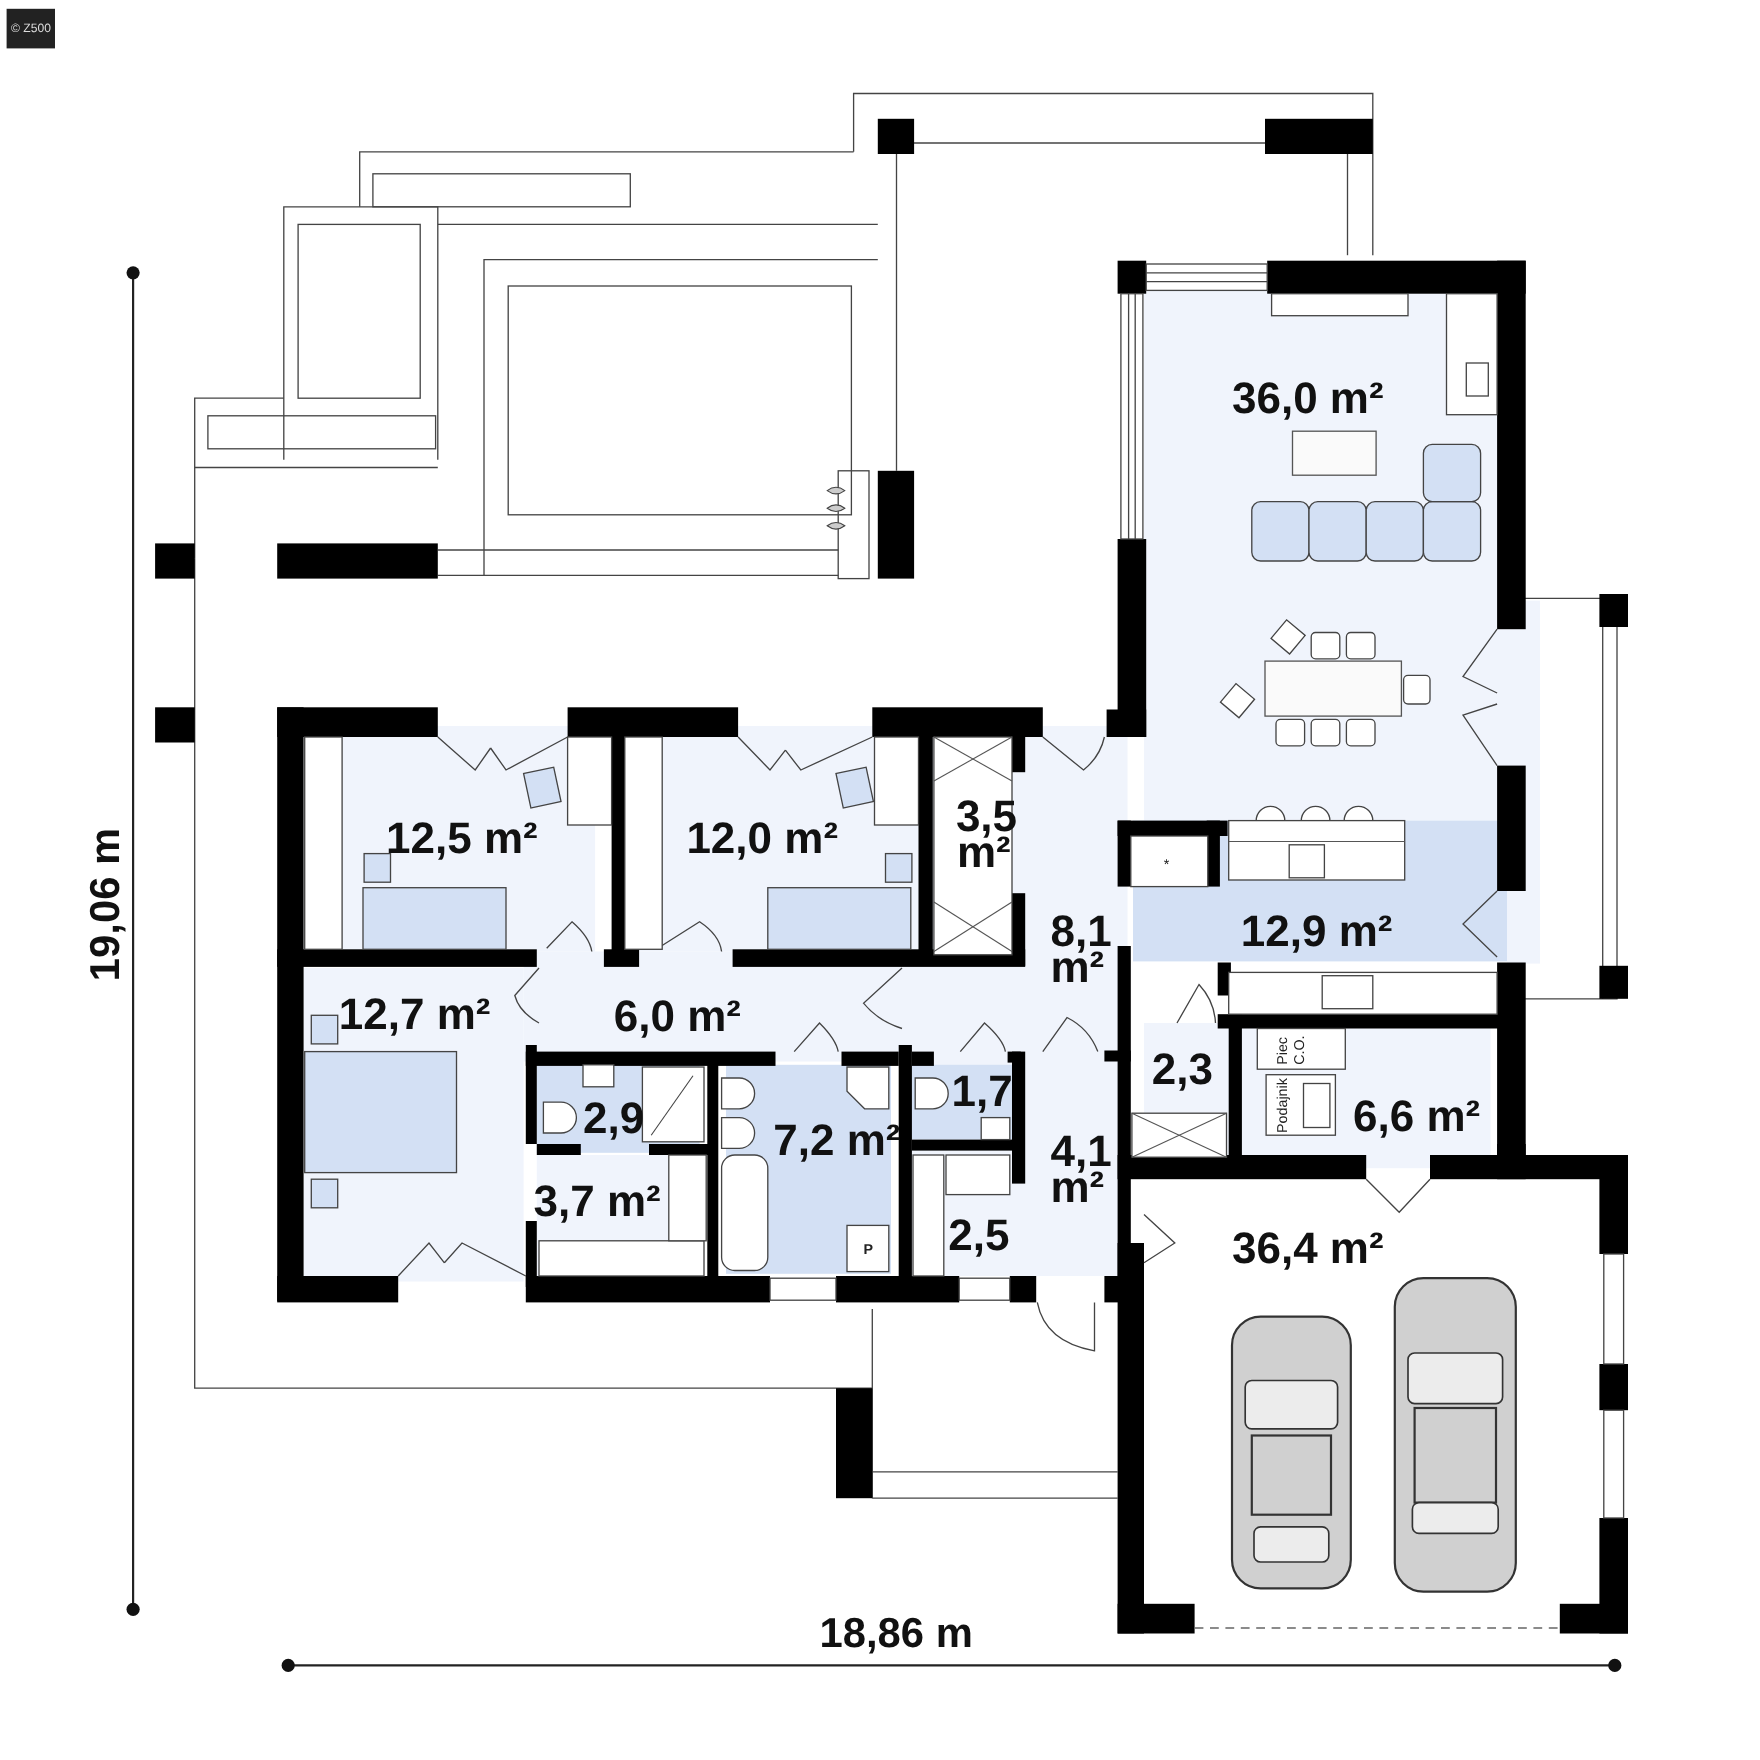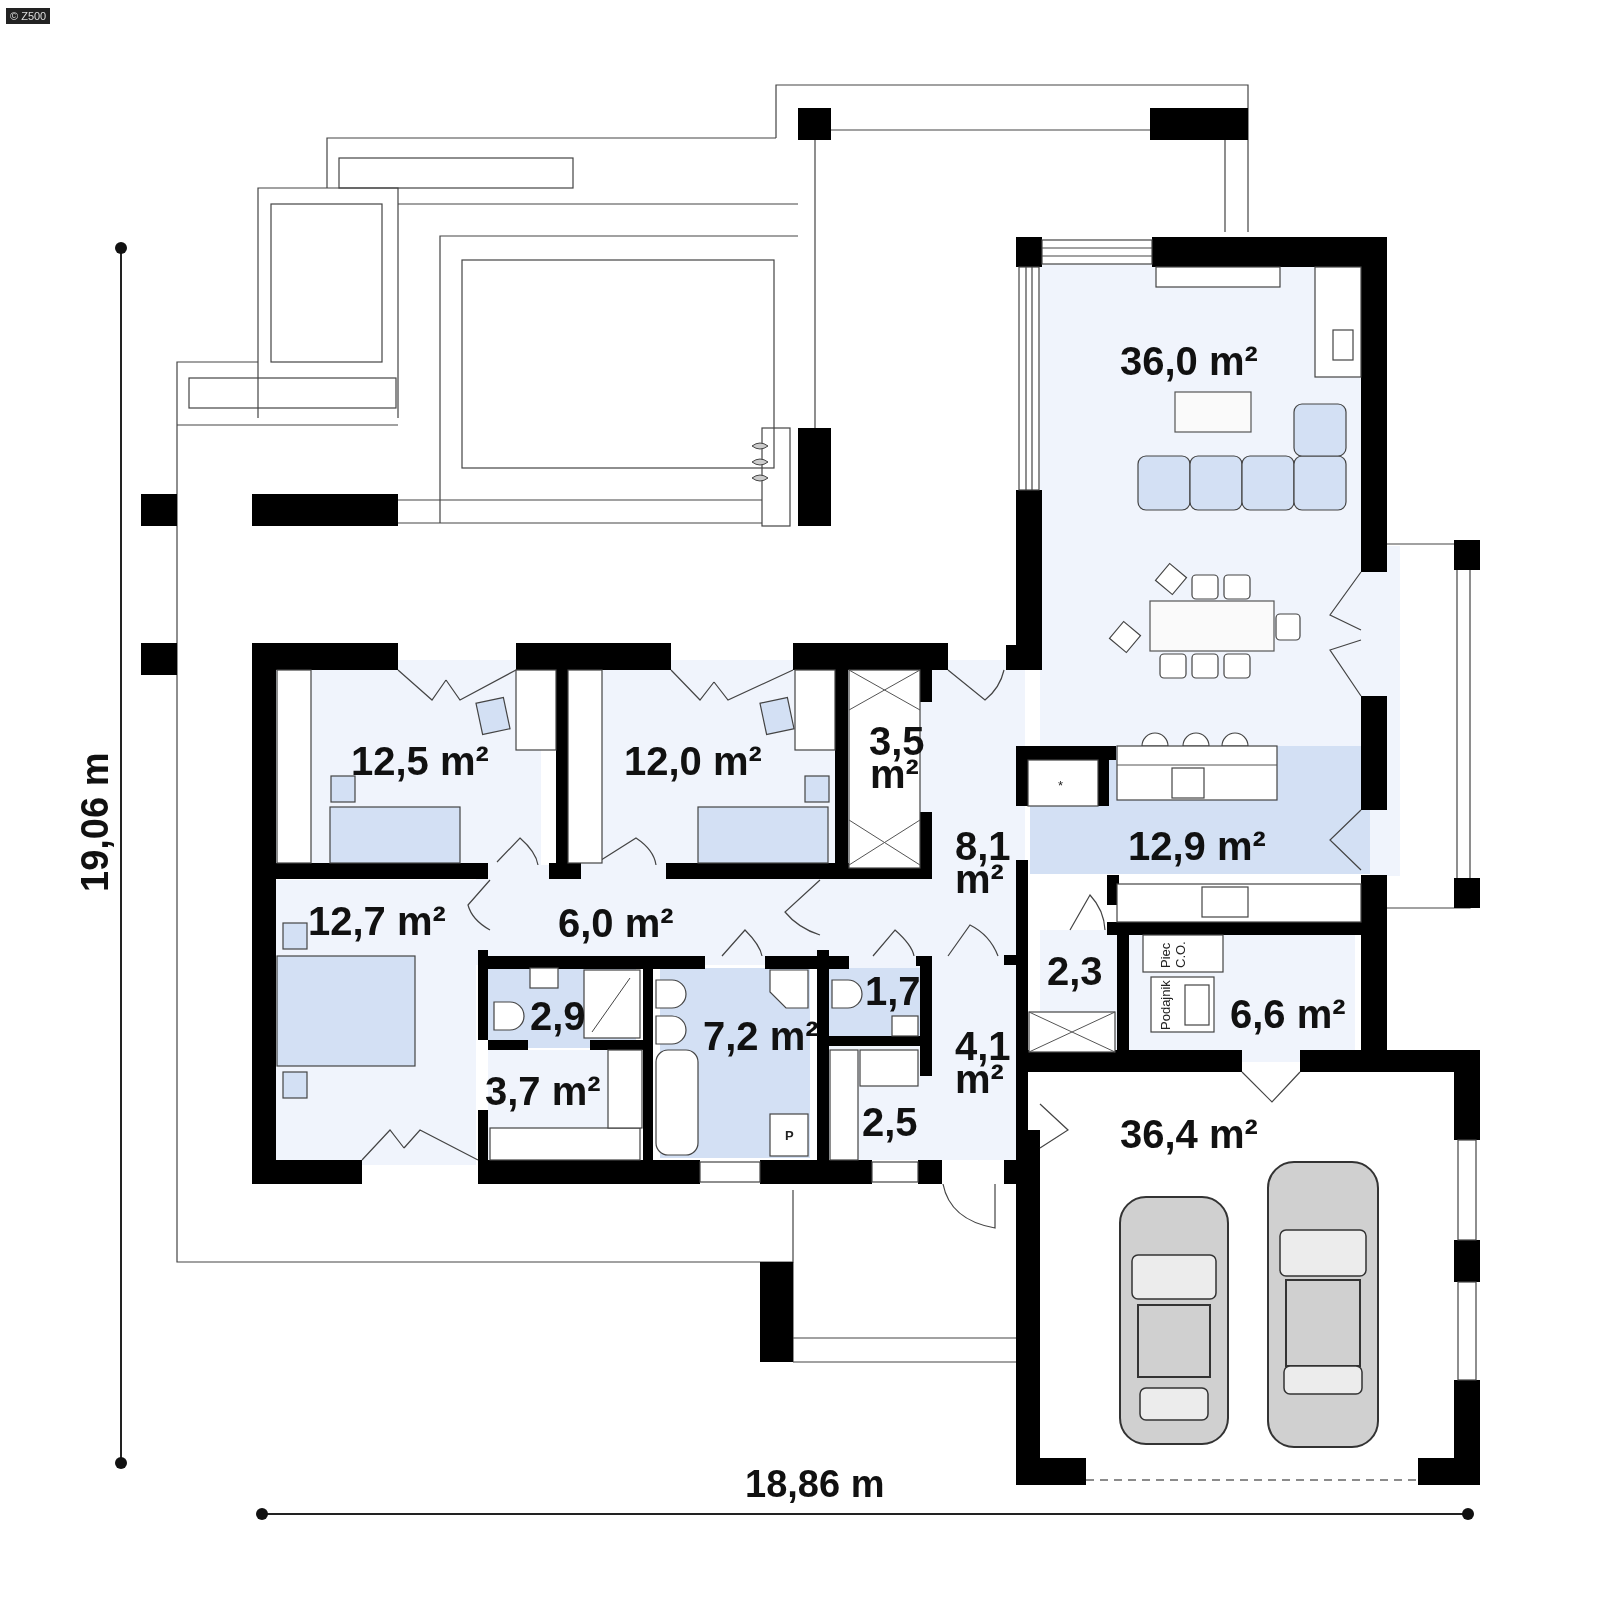--- a/index.html
+++ b/index.html
@@ -9,21 +9,21 @@
   .thin { fill: none; stroke: #444444; stroke-width: 1.2; }
   .room-light { fill: #f0f4fc; }
   .room-blue { fill: #d3e0f4; }
   .furn { fill: #d3e0f4; stroke: #444; stroke-width: 1.2; }
   .furn-white { fill: #ffffff; stroke: #444; stroke-width: 1.2; }
   .car-body { fill: #d0d0d0; stroke: #333; stroke-width: 2; }
   .car-glass { fill: #ececec; stroke: #333; stroke-width: 1.5; }
   .label { font-family: "Liberation Sans", sans-serif; font-weight: bold; fill: #111111; font-size: 40px; }
   .label-sm { font-family: "Liberation Sans", sans-serif; fill: #222; font-size: 13px; }
   .dim-text { font-family: "Liberation Sans", sans-serif; font-weight: bold; font-size: 38px; fill: #111; }
-  .watermark { position: absolute; left: 6px; top: 8px; background: #222; color: #ddd; font-size: 11px; padding: 2px 4px; font-family: "Liberation Sans", sans-serif; }
+  .watermark { position: absolute; left: 6px; top: 8px; background: #222; color: #ddd; font-size: 11px; padding: 12px 4px; font-family: "Liberation Sans", sans-serif; }
 </style>
 </head>
 <body>
 
 <div class="watermark">© Z500</div>
 
 <svg id="plan" viewBox="0 0 1600 1600" xmlns="http://www.w3.org/2000/svg">
 
   <g>
     <polyline class="thin" points="776,138 776,85 1248,85 1248,232"></polyline>

